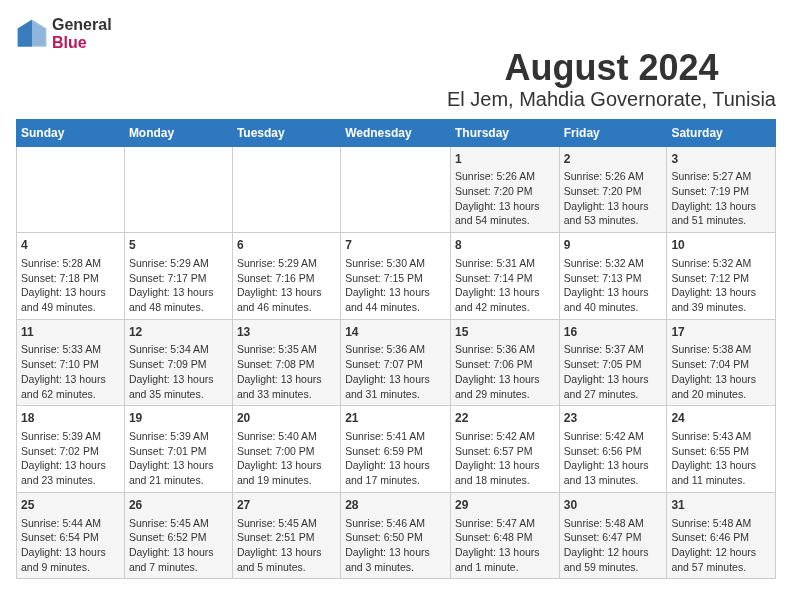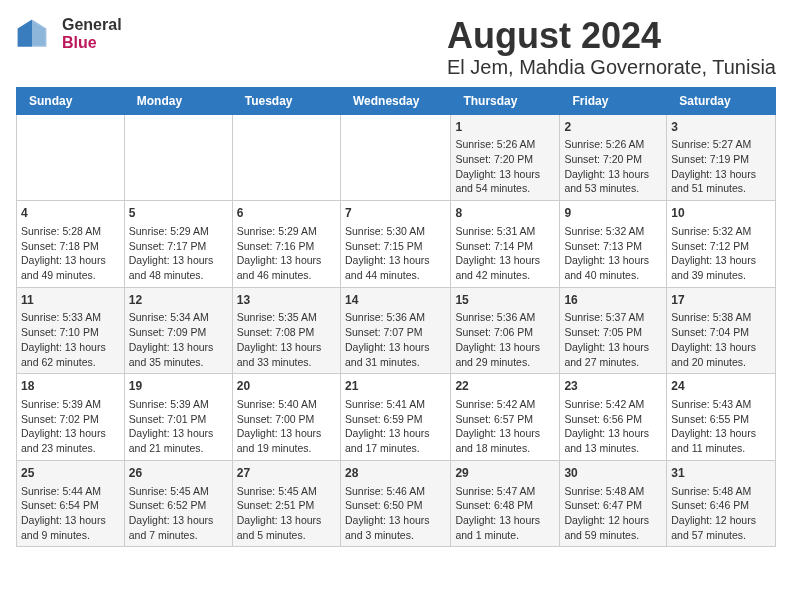--- a/index.html
+++ b/index.html
@@ -12,48 +12,49 @@
     }
     .header {
       display: flex;
       justify-content: space-between;
       align-items: flex-start;
       margin-bottom: 8px;
     }
     .logo {
       display: flex;
       align-items: center;
-      gap: 14px;
+      gap: 4px;
     }
     .logo-icon {
       width: 32px;
       height: 32px;
     }
     .title-block {
-      text-align: left;
+      text-align: center;
+      margin-top: 32px;
     }
     .month-title {
       font-size: 36px;
       font-weight: bold;
       color: #333;
       line-height: 1.1;
     }
     .location {
       font-size: 20px;
       color: #333;
     }
     table {
       width: 100%;
       border-collapse: collapse;
       font-size: 11px;
     }
     thead tr th {
       background-color: #2e78c0;
       color: #fff;
-      padding: 6px 12px;
+      padding: 6px 4px;
       text-align: left;
       font-size: 12px;
       font-weight: bold;
       border: 1px solid #2e78c0;
     }
     tbody tr td {
       border: 1px solid #ccc;
       vertical-align: top;
       padding: 4px;
       width: 113px;

